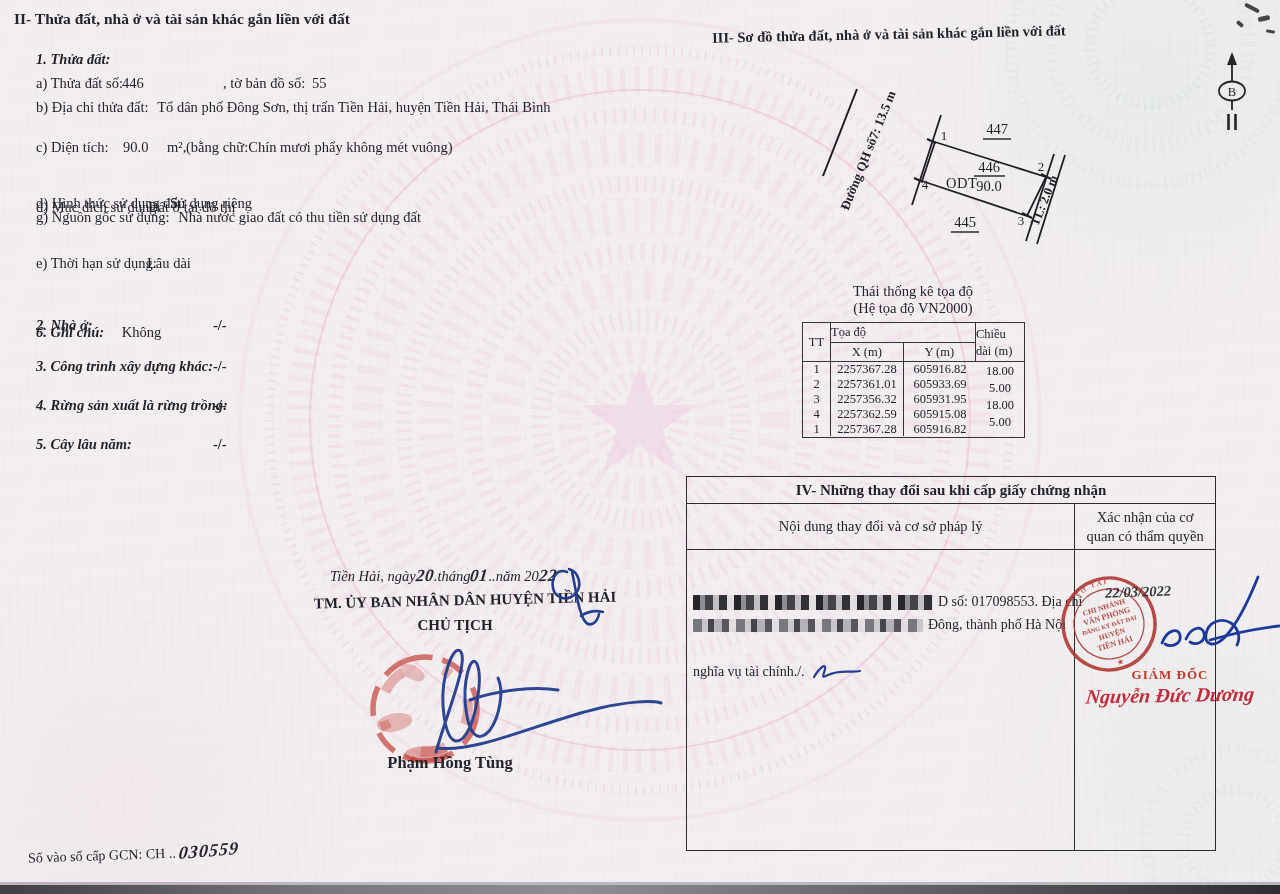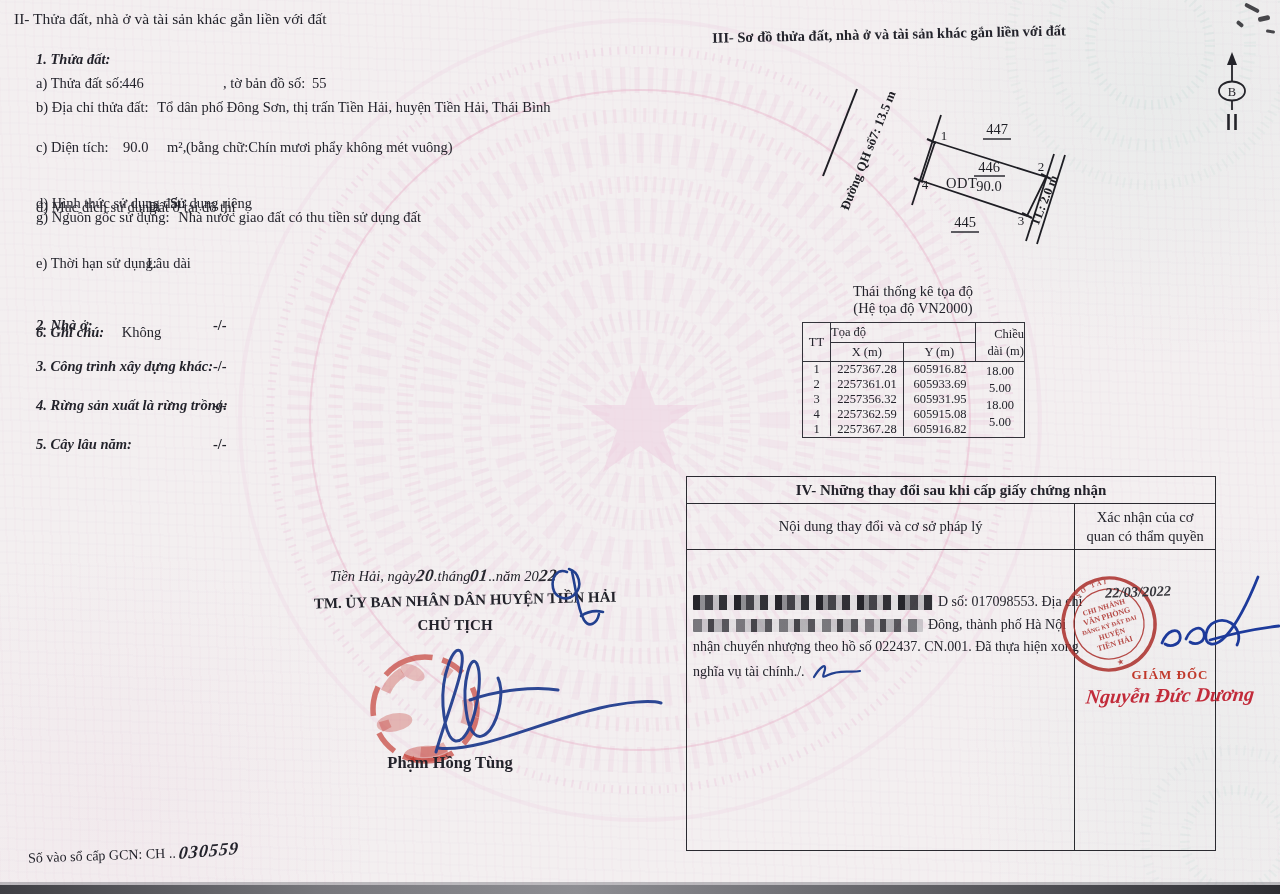--- a/index.html
+++ b/index.html
@@ -14,21 +14,21 @@
     background:
       radial-gradient(circle at 1160px 90px, rgba(160,205,195,0.12), transparent 270px),
       radial-gradient(circle at 1210px 770px, rgba(160,205,195,0.09), transparent 250px),
       radial-gradient(circle at 120px 800px, rgba(228,186,210,0.10), transparent 260px),
       repeating-linear-gradient(88deg, rgba(228,186,210,0.06) 0 2px, transparent 2px 9px),
       repeating-linear-gradient(2deg, rgba(205,195,215,0.05) 0 2px, transparent 2px 11px);
   }
   .abs{position:absolute;white-space:nowrap;}
   .z{z-index:2;}
   
-  .sec2-title{left:14px;top:10px;font-size:15.5px;font-weight:normal;}
+  .sec2-title{left:14px;top:10px;font-size:15.5px;font-weight:bold;}
   .line{left:36px;font-size:14.5px;}
   .bi{font-weight:bold;font-style:italic;}
   .rel{position:relative;}
   .v-abs{position:absolute;top:0;}
   .dashval{position:absolute;top:0;left:177px;font-weight:bold;}
   
   .sec3-title{left:712px;top:26px;font-size:14.5px;font-weight:bold;transform:rotate(-1.2deg);}
   
   .ct-title{left:802px;top:283px;width:222px;text-align:center;font-size:14.5px;}
   .ct-title2{left:802px;top:300px;width:222px;text-align:center;font-size:14.5px;}
@@ -216,21 +216,21 @@
   <div class="abs z ctable">
     <div class="row" style="height:39px">
       <div class="cell ct-head" style="width:28px;height:39px;border-bottom:1px solid #33333a">TT</div>
       <div style="width:145px;border-right:1px solid #33333a;box-sizing:border-box">
         <div class="ct-head" style="height:20px;line-height:19px">Tọa độ</div>
         <div style="display:flex;height:19px;border-bottom:1px solid #33333a;box-sizing:border-box">
           <div class="cell" style="width:73px;height:18px">X (m)</div>
           <div class="cell" style="width:72px;height:18px;border-right:none">Y (m)</div>
         </div>
       </div>
-      <div style="width:48px;border-bottom:1px solid #33333a;box-sizing:border-box;text-align:right;font-size:12.5px;line-height:1.35;padding-top:3px">
+      <div style="width:48px;border-bottom:1px solid #33333a;box-sizing:border-box;text-align:left;font-size:12.5px;line-height:1.35;padding-top:3px">
         <div>Chiều</div>
         <div>dài (m)</div>
       </div>
     </div>
     <div style="display:flex;height:74px">
       <div style="width:173px">
         <div class="row" style="height:15px">
           <div class="cell" style="width:28px;height:15px">1</div>
           <div class="cell" style="width:73px;height:15px">2257367.28</div>
           <div class="cell" style="width:72px;height:15px">605916.82</div>
@@ -271,21 +271,20 @@
       <div class="s4-left">
         <div class="s4-h">Nội dung thay đổi và cơ sở pháp lý</div>
         <div class="s4-line" style="top:90px">
           <span class="mosaic" style="width:240px"></span>
           <span>D số: 017098553. Địa chỉ</span>
         </div>
         <div class="s4-line" style="top:113px">
           <span class="mosaic m2" style="width:230px"></span>
           <span>Đông, thành phố Hà Nội</span>
         </div>
-        <div class="s4-line" style="top:135px">nhận chuyển nhượng theo hồ số 022437. CN.001. Đã thựa hiện xong</div>
         <div class="s4-line" style="top:157px">
           <span>nghĩa vụ tài chính./.</span>
           <svg width="52" height="22" viewBox="0 0 52 22">
             <path d="M4 16 C10 6 16 2 15 8 C14 14 10 18 18 14 C30 8 40 12 50 10" stroke="#22408f" stroke-width="2.2" fill="none" stroke-linecap="round"></path>
           </svg>
         </div>
       </div>
       <div class="s4-right">
         <div class="s4-h">
           <div>

